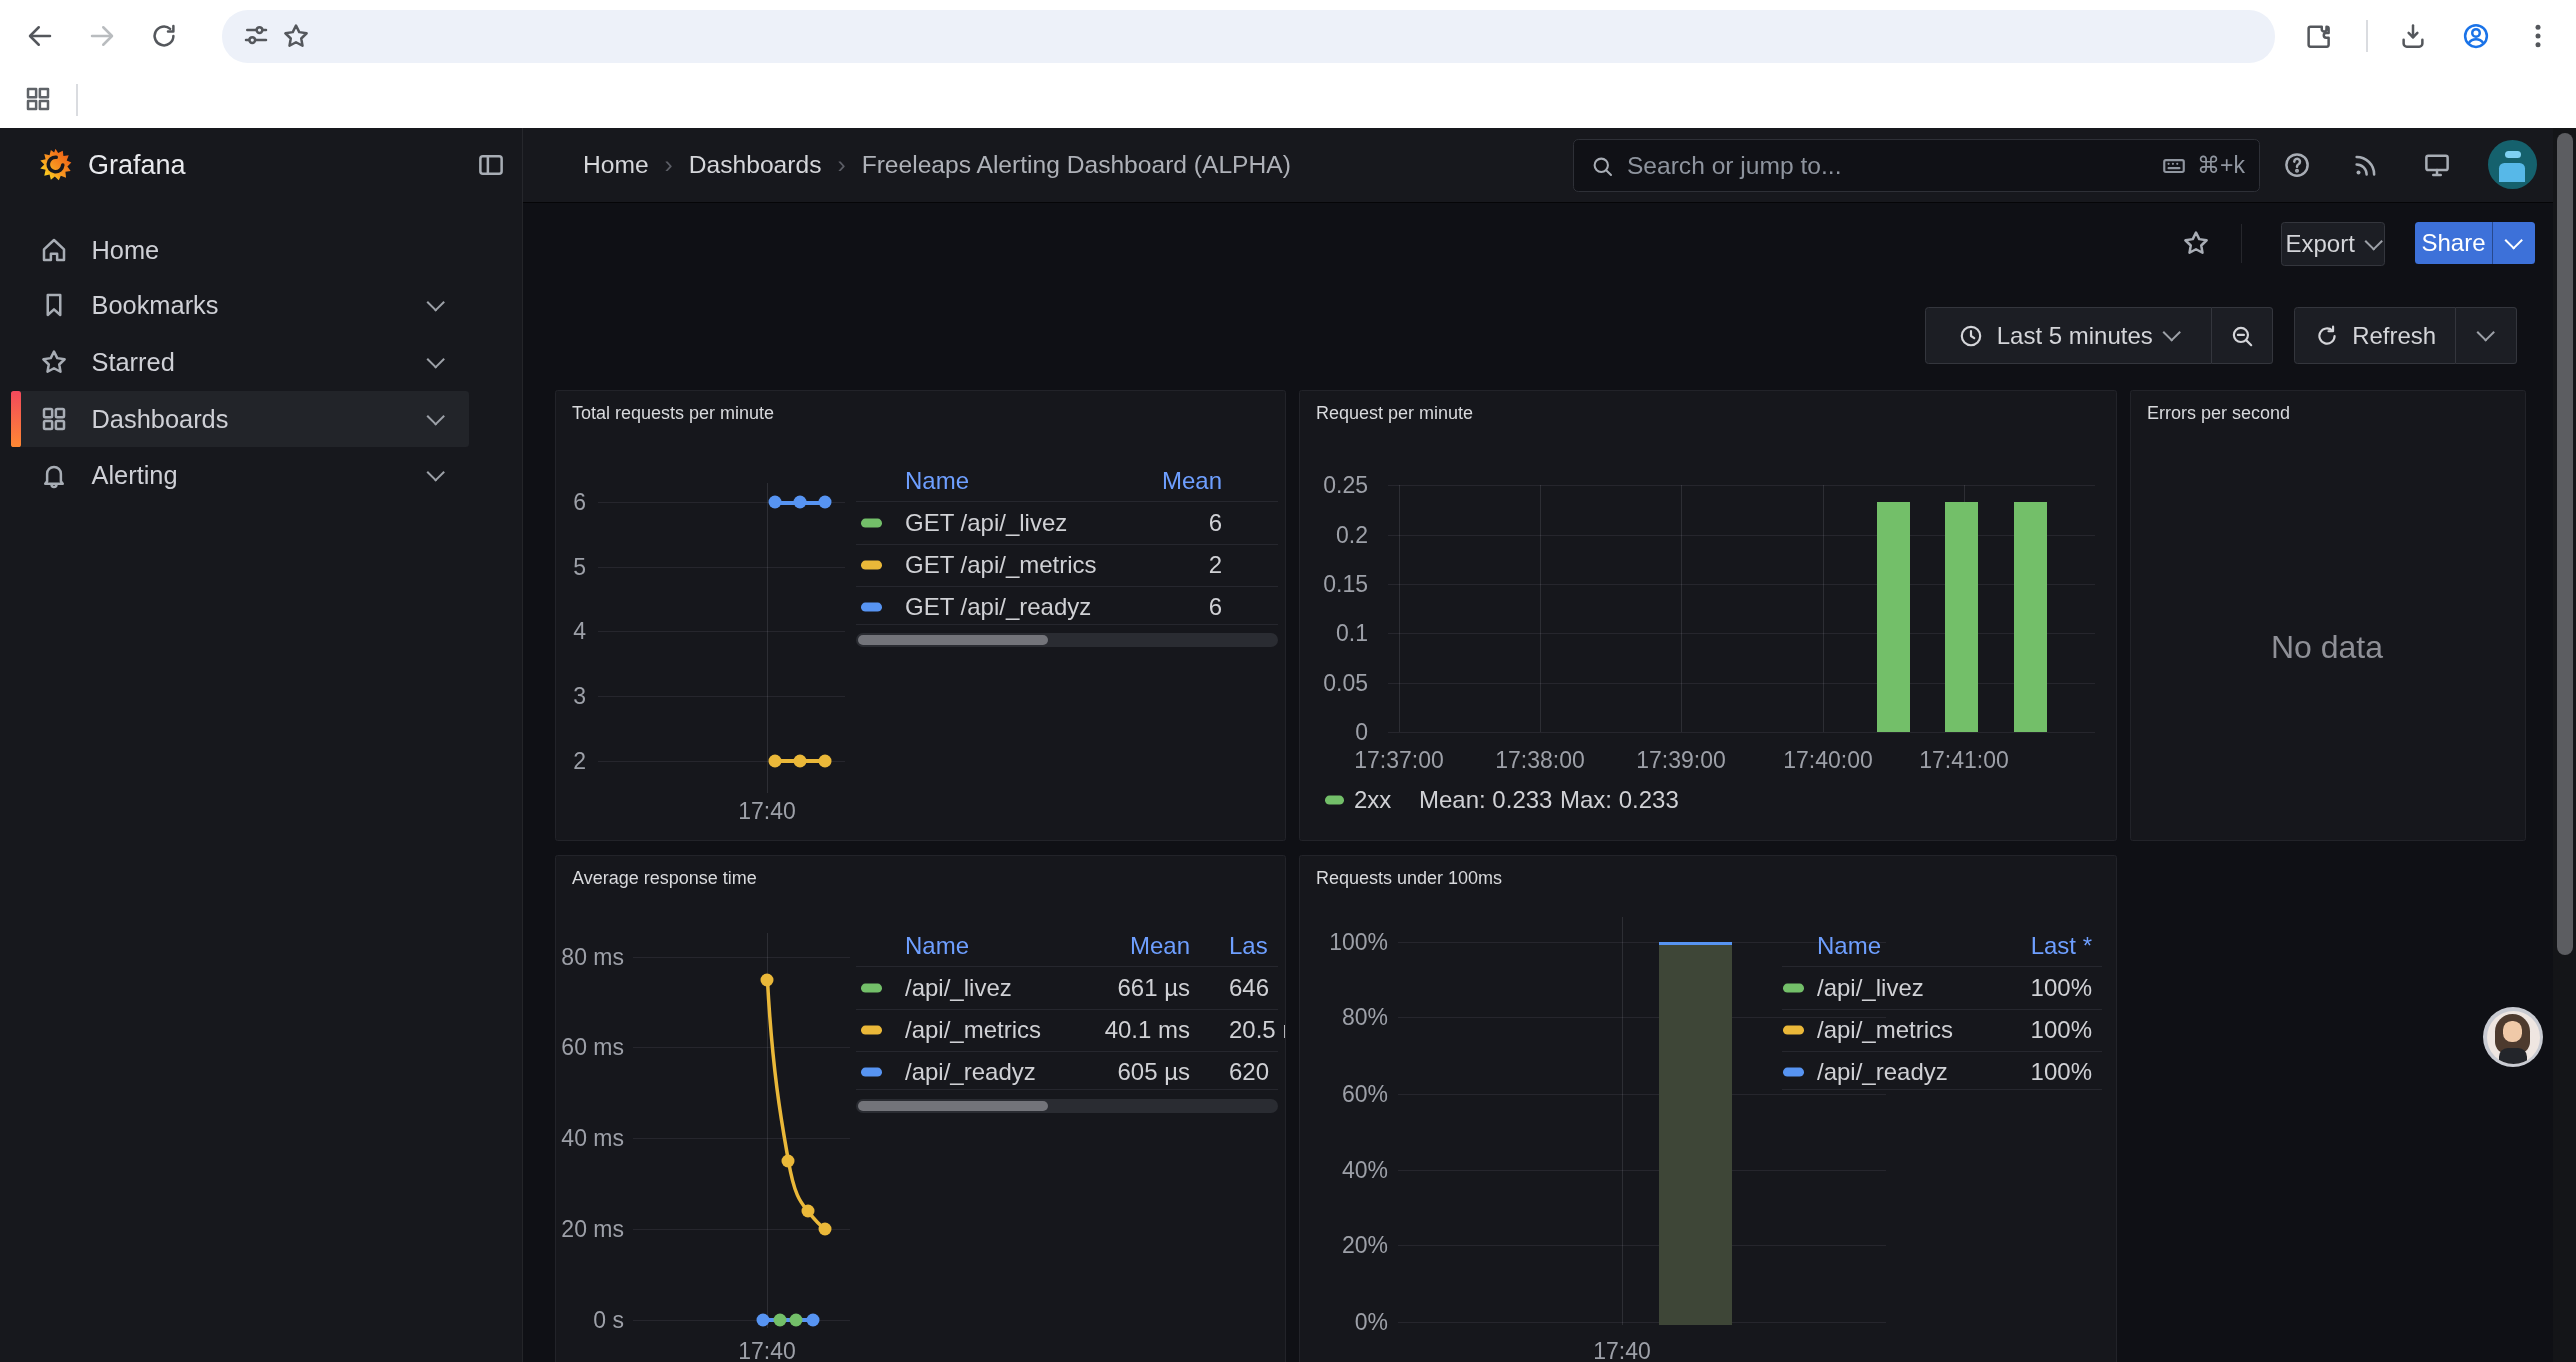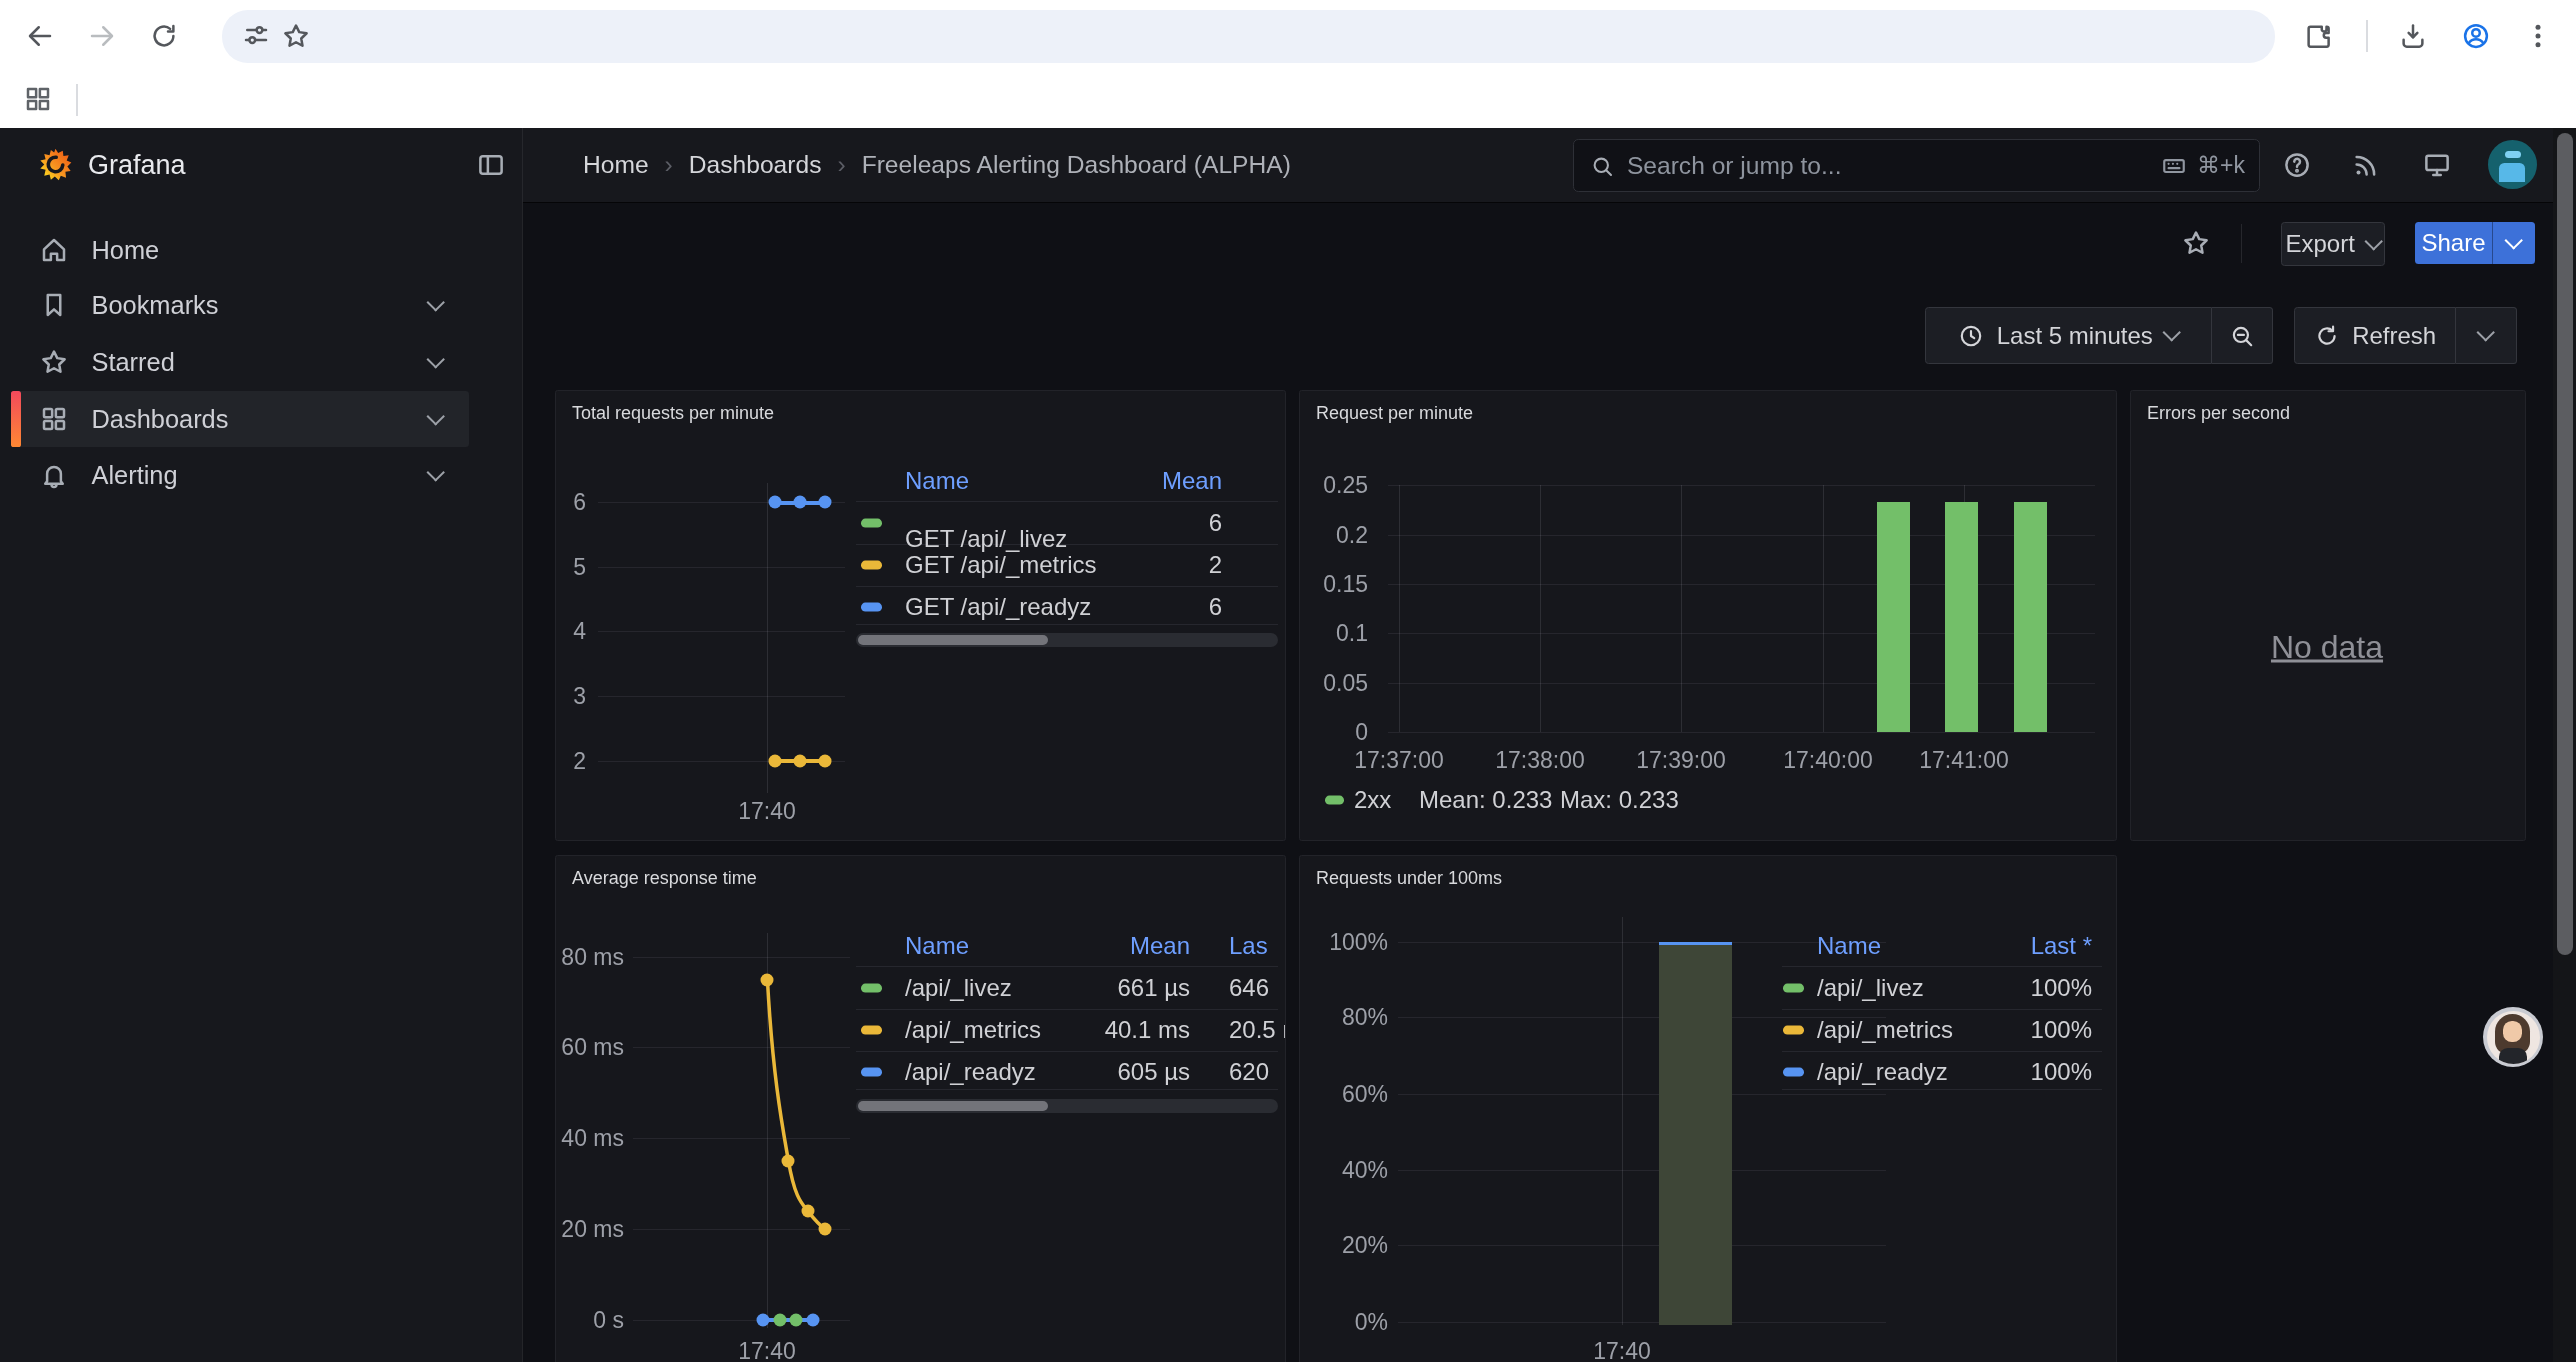--- a/index.html
+++ b/index.html
@@ -329,21 +329,21 @@
         <div class="dot" style="left: 219px; top: 370px; background: rgb(234, 184, 57);"></div>
         <div class="dot" style="left: 244px; top: 370px; background: rgb(234, 184, 57);"></div>
         <div class="dot" style="left: 269px; top: 370px; background: rgb(234, 184, 57);"></div>
         <div class="lgd-h" style="left: 349px; top: 90px;">Name</div>
         <div class="lgd-h" style="left: 438px; width: 228px; text-align: right; top: 90px;">Mean</div>
         <div class="lgd-div" style="left: 300px; width: 422px; top: 110px;"></div>
         <div class="lgd-div" style="left: 300px; width: 422px; top: 153px;"></div>
         <div class="lgd-div" style="left: 300px; width: 422px; top: 195px;"></div>
         <div class="lgd-div" style="left: 300px; width: 422px; top: 233px;"></div>
         <div class="pill" style="left: 305px; top: 132px; background: rgb(115, 191, 105);"></div>
-        <div class="lgd-t" style="left: 349px; top: 132px; margin-top: 16px;">GET /api/_livez</div>
+        <div class="lgd-t" style="left: 349px; top: 132px;">GET /api/_livez</div>
         <div class="lgd-t" style="left: 438px; width: 228px; text-align: right; top: 132px;">6</div>
         <div class="pill" style="left: 305px; top: 174px; background: rgb(234, 184, 57);"></div>
         <div class="lgd-t" style="left: 349px; top: 174px;">GET /api/_metrics</div>
         <div class="lgd-t" style="left: 438px; width: 228px; text-align: right; top: 174px;">2</div>
         <div class="pill" style="left: 305px; top: 216px; background: rgb(87, 148, 242);"></div>
         <div class="lgd-t" style="left: 349px; top: 216px;">GET /api/_readyz</div>
         <div class="lgd-t" style="left: 438px; width: 228px; text-align: right; top: 216px;">6</div>
         <div class="hsb" style="left: 300px; width: 422px; top: 242px;">
           <div class="th" style="width: 190px;"></div>
         </div>
@@ -375,21 +375,21 @@
         <div class="bar" style="left: 577px; width: 33px; top: 111px; height: 230px;"></div>
         <div class="bar" style="left: 645px; width: 33px; top: 111px; height: 230px;"></div>
         <div class="bar" style="left: 714px; width: 33px; top: 111px; height: 230px;"></div>
         <div class="pill" style="left: 24.6px; top: 409px; background: rgb(115, 191, 105); width: 19px;"></div>
         <div class="lgd-t" style="left: 54px; top: 409px;">2xx</div>
         <div class="lgd-t" style="left: 119px; top: 409px;">Mean: 0.233</div>
         <div class="lgd-t" style="left: 260px; top: 409px;">Max: 0.233</div>
       </div>
     <div class="panel" id="p3" style="left:2130px;top:262px;width:394px;height:449px;">
       <div class="ptitle">Errors per second</div>
-      <div class="nodata" style="left:196px;top:256px;text-decoration:underline;">No data</div>
+      <div class="nodata" style="left:196px;top:256px;">No data</div>
     </div>
     <div class="panel" id="p4" style="left:555px;top:727px;width:729px;height:508px;">
       <div class="ptitle">Average response time</div>
     <div class="ylab" style="left: 0px; width: 68px; top: 101px;">80 ms</div>
         <div class="ylab" style="left: 0px; width: 68px; top: 191px;">60 ms</div>
         <div class="ylab" style="left: 0px; width: 68px; top: 282px;">40 ms</div>
         <div class="ylab" style="left: 0px; width: 68px; top: 373px;">20 ms</div>
         <div class="ylab" style="left: 0px; width: 68px; top: 464px;">0 s</div>
         <div class="hgrid" style="left: 77px; width: 217px; top: 101px;"></div>
         <div class="hgrid" style="left: 77px; width: 217px; top: 191px;"></div>

